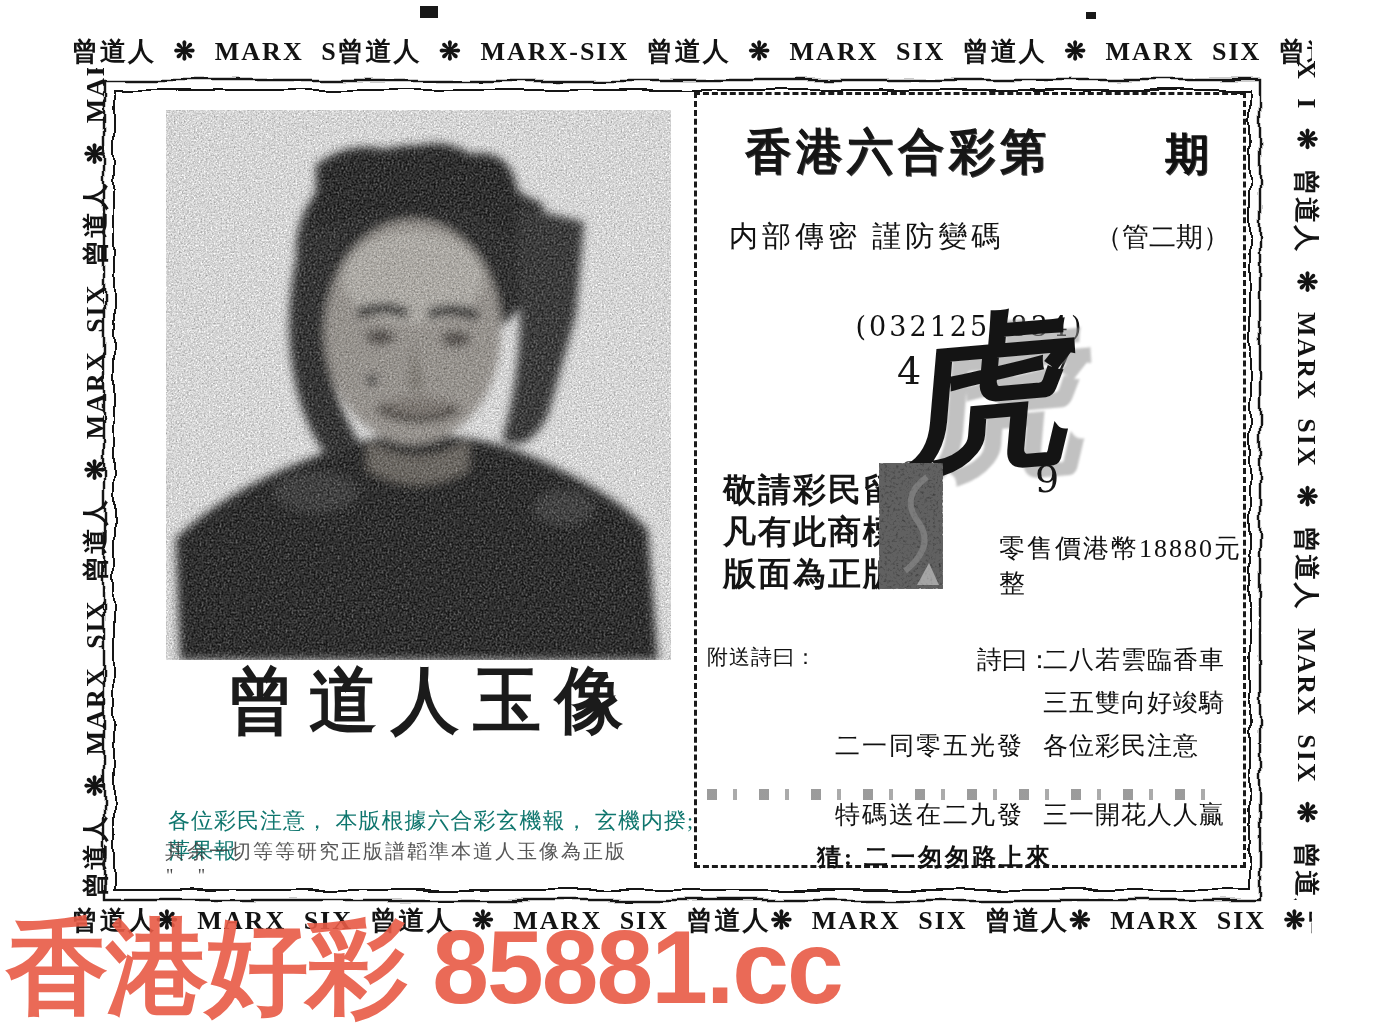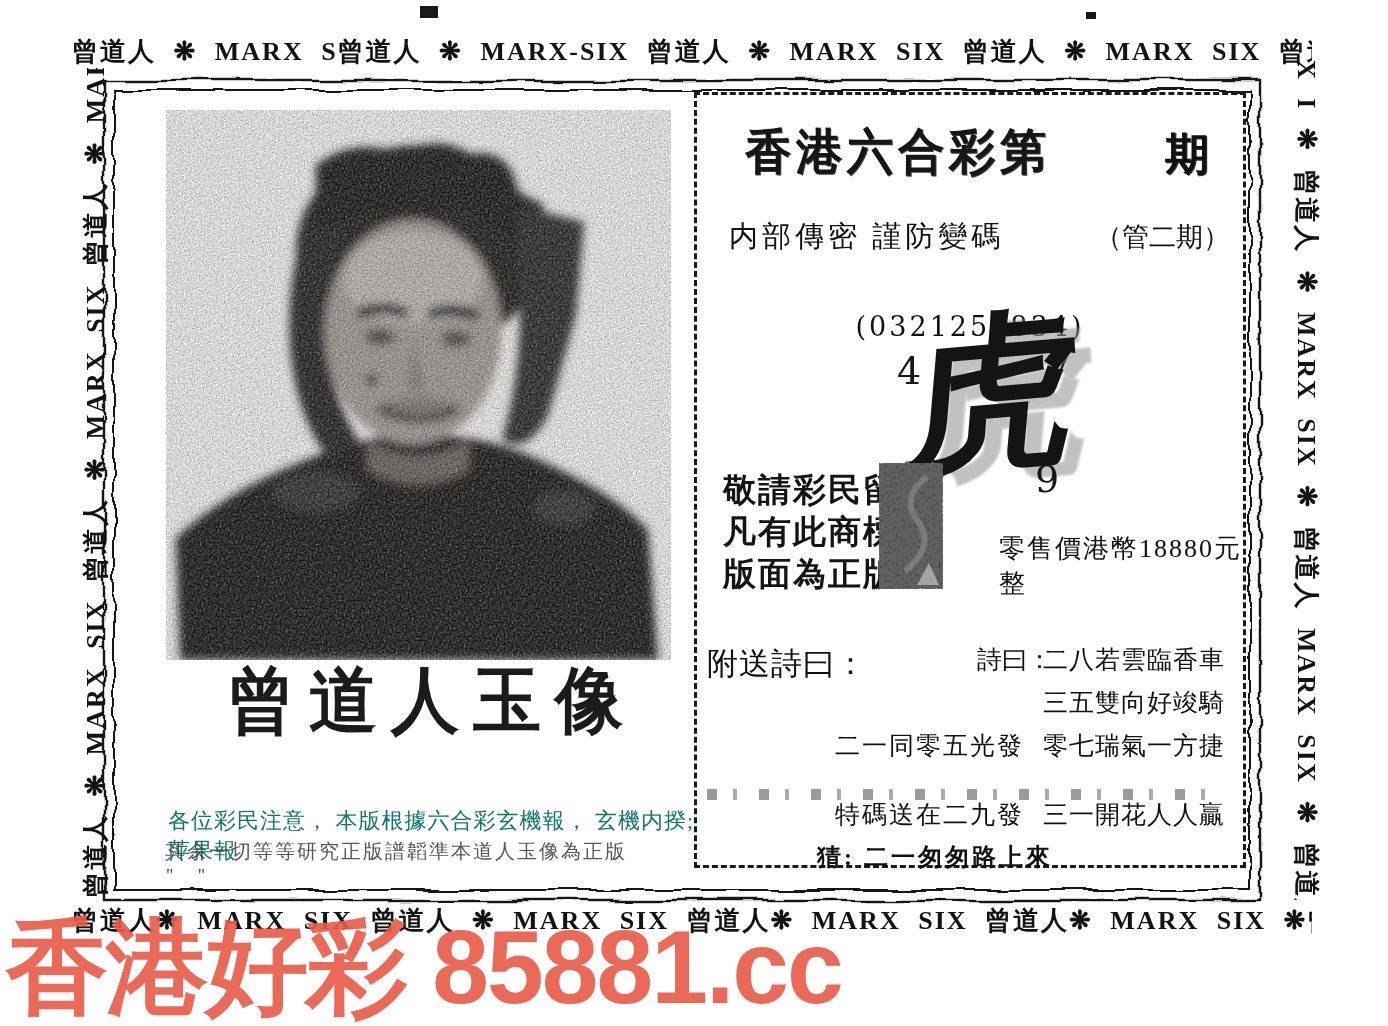--- a/index.html
+++ b/index.html
@@ -53,21 +53,21 @@
     font-family:"DejaVu Serif",serif; font-weight:bold; transform:skewX(-10deg) rotate(-5deg); }
   .tiger { color:#141414; }
   .tiger-shadow { color:#8f8f8f; opacity:.55; transform:translate(16px,10px) skewX(-10deg) rotate(-5deg); filter:blur(1px); }
 
   .notice-zone { left:0; top:372px; width:100%; height:150px; }
   .p-notice { left:26px; top:2px; font-size:33px; font-weight:bold; line-height:1.27; letter-spacing:2px;
     font-family:"DejaVu Serif",serif; color:#141414; white-space:pre-line; position:absolute; }
   .stamp { left:182px; top:-4px; }
   .p-price { left:302px; top:64px; font-size:26px; letter-spacing:2px; }
 
-  .poem-label-l { left:10px; top:548px; font-size:31px; letter-spacing:1px; }
+  .poem-label-l { left:10px; top:548px; font-size:21px; letter-spacing:1px; }
   .poem-l { left:138px; font-size:25px; letter-spacing:2px; }
   .poem-label-r { left:280px; top:548px; font-size:25px; }
   .poem-r { left:346px; font-size:25px; letter-spacing:1px; }
   .pl0 { top:548px; } .pl1 { top:591px; } .pl2 { top:634px; } .pl3 { top:703px; }
 
   .faded-line { left:10px; top:694px; width:510px; height:11px; opacity:.45;
     background:repeating-linear-gradient(90deg,#222 0 10px,transparent 10px 26px,#444 26px 30px,transparent 30px 52px); }
   .p-zodiac { left:0; top:708px; width:100%; text-align:center; font-size:24px; letter-spacing:2px; font-weight:bold; }
   .p-guess  { left:120px; top:746px; font-size:24px; letter-spacing:3px; font-weight:bold; }
 
@@ -186,20 +186,20 @@
     <div class="p-price">零售價港幣18880元整</div>
   </div>
 
   <div class="poem-label-l">附送詩曰：</div>
   <div class="poem-l pl2">二一同零五光發</div>
   <div class="poem-l pl3">特碼送在二九發</div>
 
   <div class="poem-label-r">詩曰：</div>
   <div class="poem-r pl0">二八若雲臨香車</div>
   <div class="poem-r pl1">三五雙向好竣騎</div>
-  <div class="poem-r pl2">零七瑞氣一方捷</div>
+  <div class="poem-r pl2">各位彩民注意</div>
   <div class="poem-r pl3">三一開花人人贏</div>
 
   <div class="faded-line"></div>
   <div class="p-guess">猜: 二一匆匆路上來</div>
 </div>
 
 <div class="watermark">香港好彩 85881.cc</div>
 
 </body></html>

